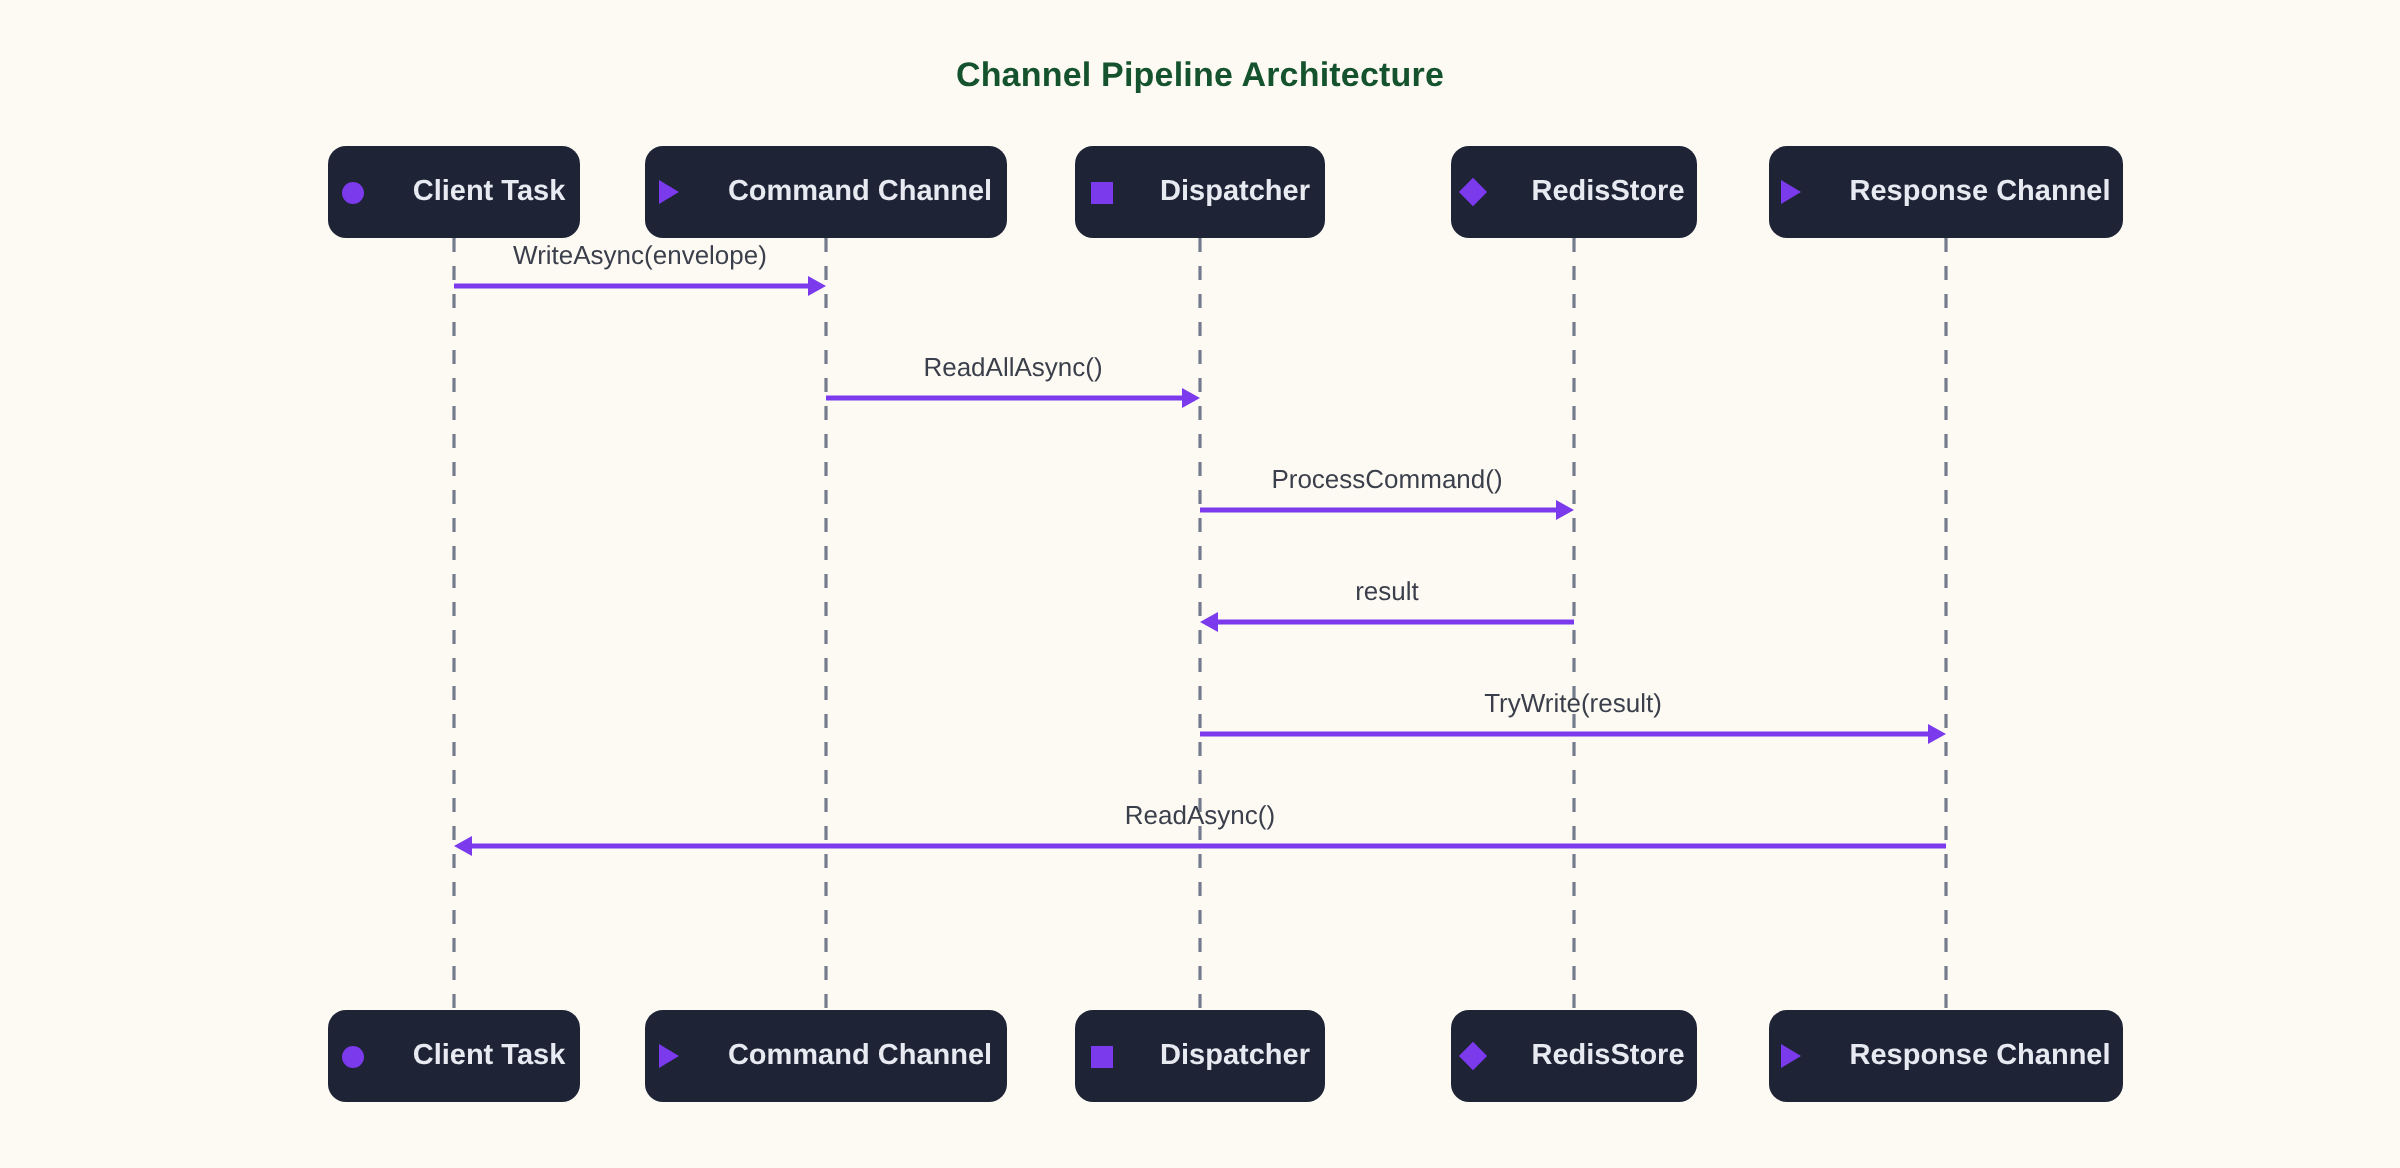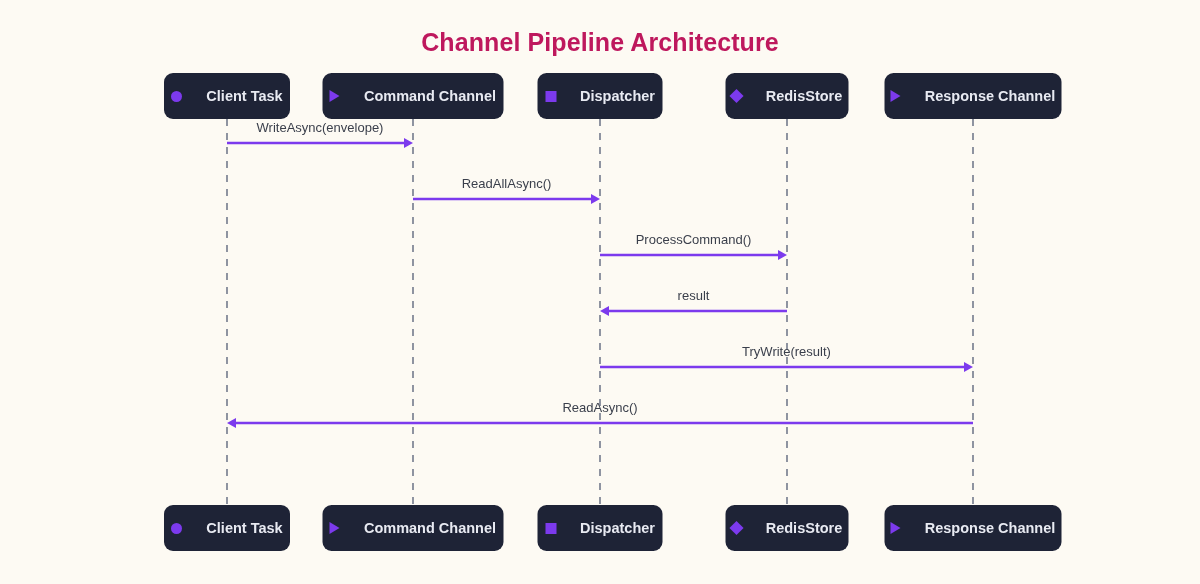--- a/index.html
+++ b/index.html
@@ -19,23 +19,23 @@
     height: 584px;
   }
 
   
   #diagram-title {
     position: absolute;
     top: 28px;
     left: 0;
     width: 1200px;
     text-align: center;
-    font-size: 25px;
+    font-size: 17px;
     font-weight: bold;
-    color: #be185d;
+    color: #14532d;
     letter-spacing: 0.1px;
   }
 
   
   #diagram-canvas {
     position: absolute;
     top: 0; left: 0;
     width: 1200px;
     height: 584px;
   }

